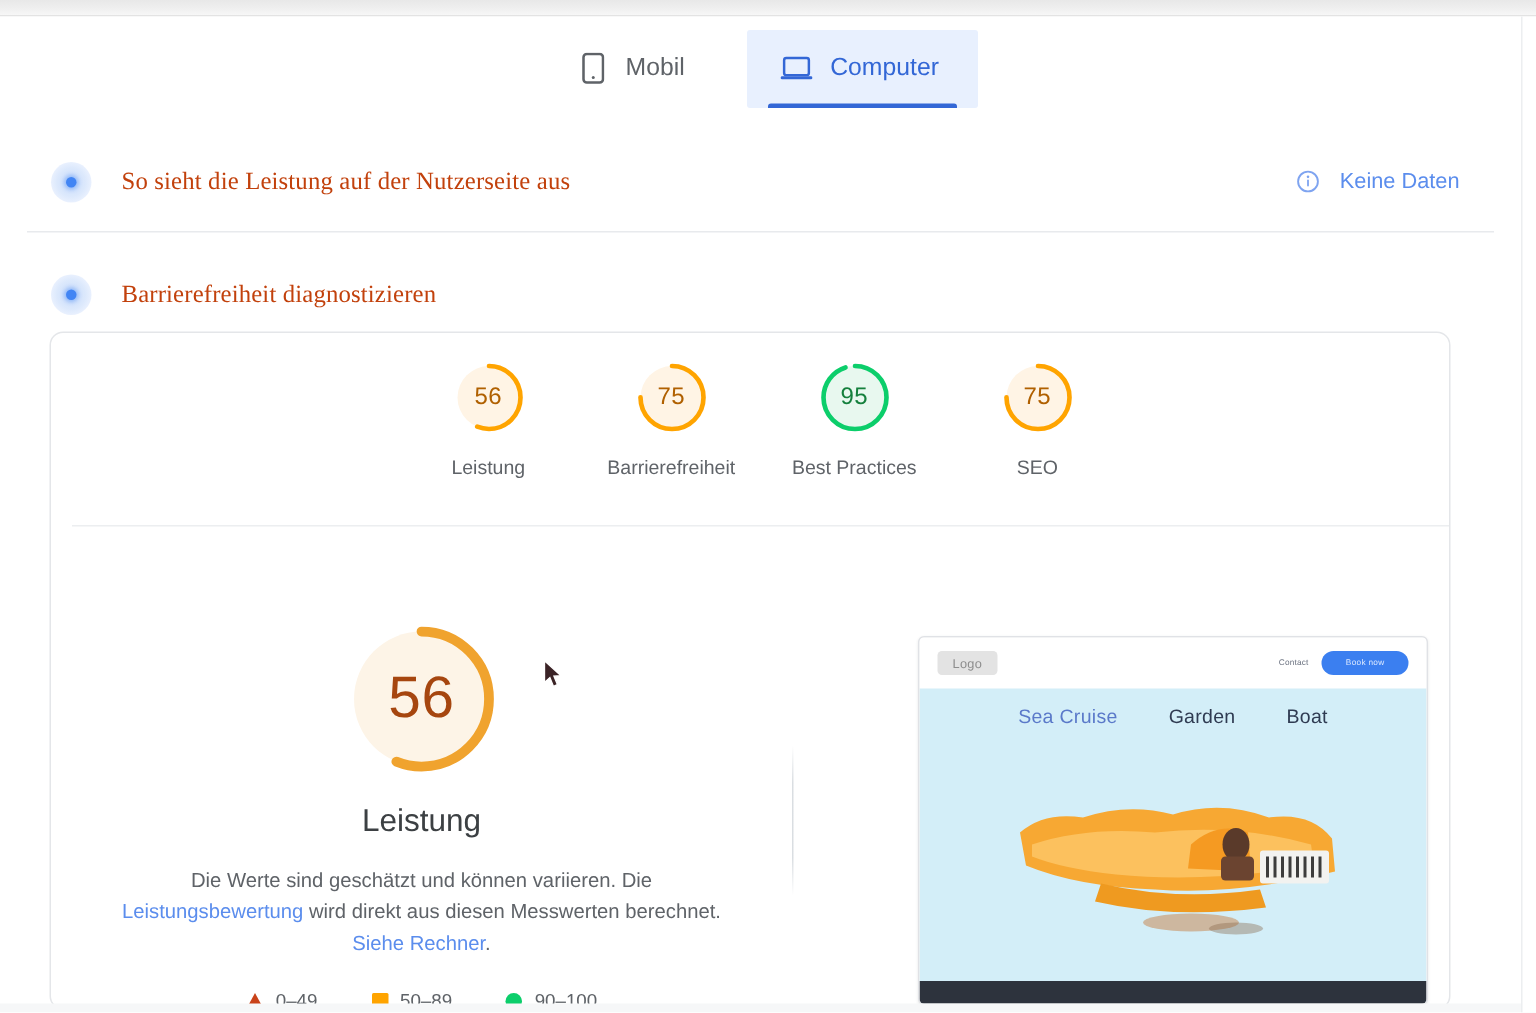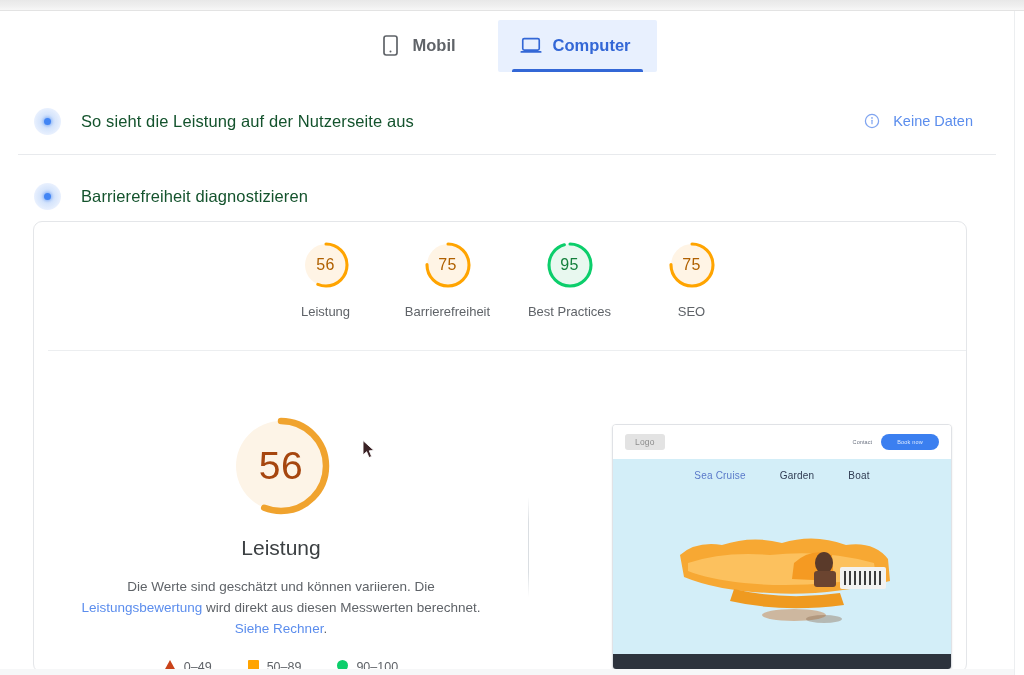--- a/index.html
+++ b/index.html
@@ -25,21 +25,21 @@
   .bottom-strip {
     position:absolute; bottom:0; left:0; width:1024px; height:6px;
     background:#f6f7f8;
   }
 
   .content { position:absolute; top:11px; left:0; width:1014px; height:664px; background:#fff; }
 
   
   .tabbar {
     position:absolute; top:9px; left:0; width:1014px; height:62px;
-    display:flex; justify-content:center; align-items:flex-start; gap:16px;font-weight:bold;
+    display:flex; justify-content:center; align-items:flex-start; gap:16px;
   }
   .tab {
     display:flex; align-items:center; gap:11px;
     padding: 14px 26px 16px 22px;
     font-size:16.5px; color:#5f6368; cursor:pointer;
     position:relative; background:transparent;
   }
   .tab .ic { display:flex; align-items:center; justify-content:center; width:22px; height:22px; }
   .tab.active { background:#e8f0fe; color:#3367d6; border-radius:2px; }
   .tab.active::after {
@@ -56,21 +56,21 @@
     width:27px; height:27px; border-radius:50%;
     background: radial-gradient(circle at 50% 50%, #cfe0fb 0%, #dbe8fc 48%, #eaf1fe 72%, #f6f9ff 100%);
     display:flex; align-items:center; justify-content:center;
     margin-left:34px; flex:none;
   }
   .sec-badge .dot {
     width:7px; height:7px; border-radius:50%; background:#4285f4;
     box-shadow:0 0 3px 1.5px rgba(66,133,244,.45);
   }
   .sec-title {
-    margin-left:20px; font-size:16.5px; color:#14532d; letter-spacing:.1px;
+    margin-left:20px; font-size:16.5px; color:#c2410c; letter-spacing:.1px;font-family:Liberation Serif, serif;
   }
   .sec-right {
     margin-left:auto; margin-right:41px;
     display:flex; align-items:center; gap:13px;
     font-size:14.5px; color:#5b8ded; cursor:pointer;
   }
   .info-ic { width:16px; height:16px; display:block; }
 
   .hr {
     position:absolute; left:18px; width:978px; height:1px; background:#e8eaed;
@@ -115,21 +115,21 @@
   .desc {
     margin-top:16px; width:430px; text-align:center;
     font-size:13.5px; line-height:21px; color:#5f6368;
   }
   .desc a { color:#5b8ded; text-decoration:none; cursor:pointer; }
 
   .legend {
     margin-top:21px; display:flex; align-items:center; justify-content:center; gap:36px;
     font-size:12.5px; color:#5f6368;
   }
-  .legend .li { display:flex; gap:8px; }
+  .legend .li { display:flex; align-items:center; gap:8px; }
   .tri { width:0;height:0;border-left:6px solid transparent;border-right:6px solid transparent;border-bottom:11px solid #c9431a; }
   .sq { width:11px;height:11px;background:#ffa400;border-radius:1px; }
   .cir { width:11px;height:11px;border-radius:50%;background:#0cce6b; }
 
   .v-divider {
     position:absolute; left:494px; top:275px; width:1px; height:100px;
     background:linear-gradient(to bottom, rgba(218,222,226,0) 0%, #dadee2 25%, #dadee2 75%, rgba(218,222,226,0) 100%);
   }
 
   
@@ -150,21 +150,21 @@
   .th-right { margin-left:auto; display:flex; align-items:center; gap:9px; }
   .th-navsm { font-size:5.5px; color:#6b7280; letter-spacing:.1px; }
   .th-btn {
     background:#3b7ff0; color:#dce9ff; font-size:5.5px;
     padding:5px 16px; border-radius:10px; letter-spacing:.2px;
   }
   .th-hero { position:relative; height:195px; background:#d3eef8; }
   .th-nav {
     position:absolute; top:11px; left:0; width:100%;
     display:flex; justify-content:center; gap:34px;
-    font-size:10px; letter-spacing:.2px;
+    font-size:13px; letter-spacing:.2px;
   }
   .th-nav .n1 { color:#5a79c9; }
   .th-nav .n2, .th-nav .n3 { color:#2f3b52; }
   .th-img {
     position:absolute; left:52%; top:60px; transform:translateX(-50%);
     width:230px; height:125px;
   }
   .th-foot { height:17px; background:#2d333d; }
 
   

